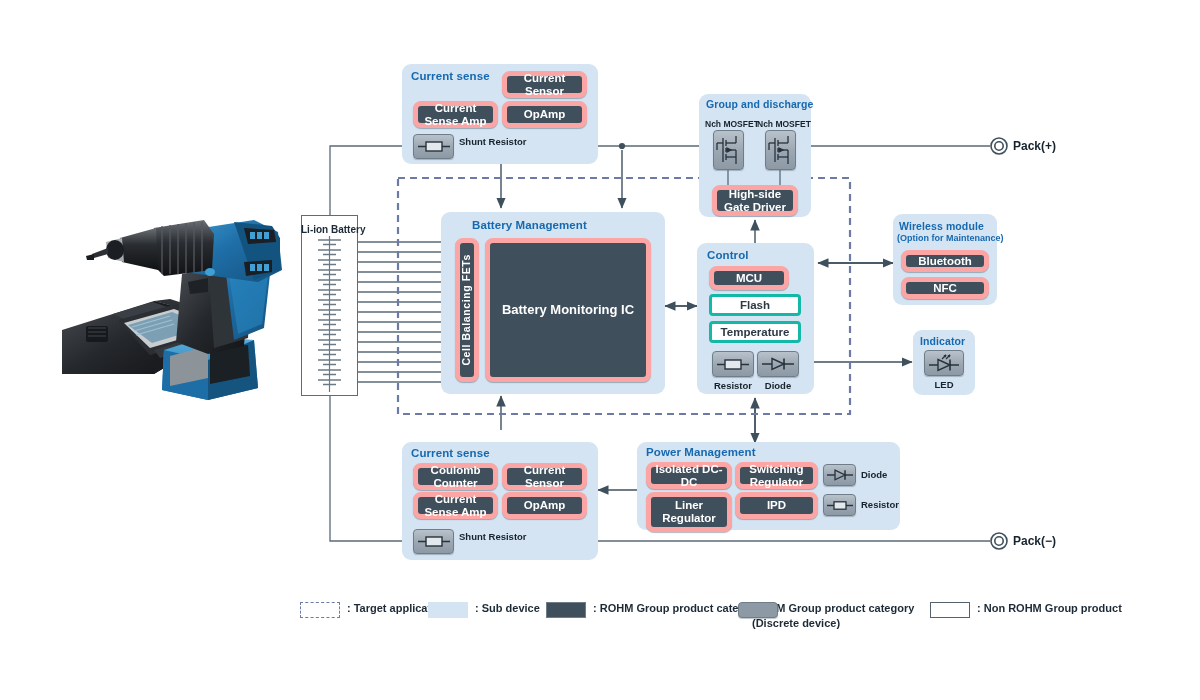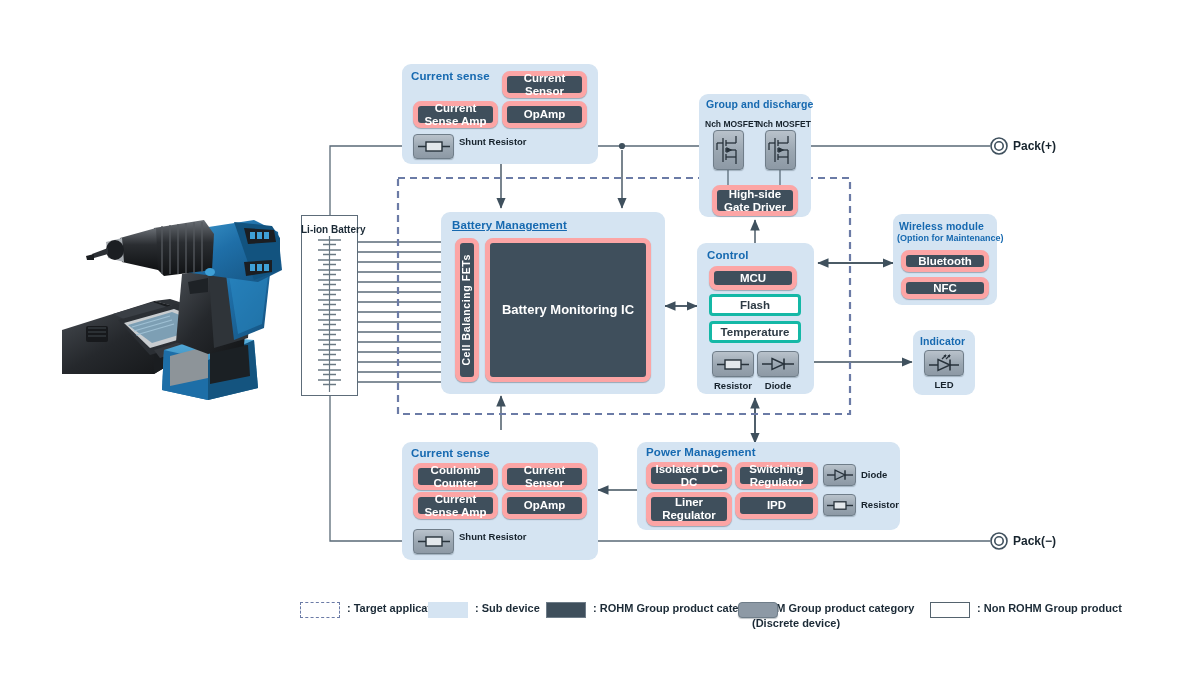--- a/index.html
+++ b/index.html
@@ -394,29 +394,29 @@
     <g stroke="#5a6a77" stroke-width="1.3">
       <line x1="29" y1="2" x2="29" y2="24"></line>
       <line x1="81" y1="2" x2="81" y2="24"></line>
     </g>
   </svg>
   <div class="prod" style="left:712px;top:185px;width:86px;height:31px;">
     <span>High-side Gate Driver</span>
   </div>
 
   <div class="subsys" style="left:441px;top:212px;width:224px;height:182px;"></div>
-  <div class="subsys-title" style="left:452px;top:219px;text-decoration:underline;">Battery Management</div>
+  <div class="subsys-title" style="left:472px;top:219px;">Battery Management</div>
   <div class="prod small" style="left:455px;top:238px;width:24px;height:144px;">
     <span class="vert">Cell Balancing FETs</span>
   </div>
   <div class="prod" style="left:485px;top:238px;width:166px;height:144px;font-size:13px;">Battery Monitoring IC</div>
 
   <div class="subsys" style="left:697px;top:243px;width:117px;height:151px;"></div>
   <div class="subsys-title" style="left:707px;top:249px;">Control</div>
-  <div class="prod" style="left:709px;top:266px;width:88px;height:24px;">MCU</div>
+  <div class="prod" style="left:709px;top:266px;width:80px;height:24px;">MCU</div>
   <div class="nonrohm" style="left:709px;top:294px;width:92px;height:22px;">Flash</div>
   <div class="nonrohm" style="left:709px;top:321px;width:92px;height:22px;">Temperature</div>
   <div class="disc" style="left:712px;top:351px;width:42px;height:26px;">
     <svg width="34" height="15" viewBox="0 0 34 15">
       <line x1="1" y1="7.5" x2="9" y2="7.5" stroke="#27323b" stroke-width="1.5"></line>
       <line x1="25" y1="7.5" x2="33" y2="7.5" stroke="#27323b" stroke-width="1.5"></line>
       <rect x="9" y="3" width="16" height="9" fill="#e3e8ec" stroke="#27323b" stroke-width="1.4"></rect>
     </svg>
   </div>
   <div class="disc" style="left:757px;top:351px;width:42px;height:26px;">
@@ -466,21 +466,21 @@
       <line x1="25" y1="7.5" x2="33" y2="7.5" stroke="#27323b" stroke-width="1.5"></line>
       <rect x="9" y="3" width="16" height="9" fill="#e3e8ec" stroke="#27323b" stroke-width="1.4"></rect>
     </svg>
   </div>
   <div class="disc-label" style="left:459px;top:531px;">Shunt Resistor</div>
 
   <div class="subsys" style="left:637px;top:442px;width:263px;height:88px;"></div>
   <div class="subsys-title" style="left:646px;top:446px;">Power Management</div>
   <div class="prod" style="left:646px;top:462px;width:86px;height:27px;">Isolated DC-DC</div>
   <div class="prod" style="left:735px;top:462px;width:83px;height:27px;">Switching Regulator</div>
-  <div class="prod" style="left:646px;top:492px;width:86px;height:34px;">Liner Regulator</div>
+  <div class="prod" style="left:646px;top:492px;width:86px;height:40px;">Liner Regulator</div>
   <div class="prod" style="left:735px;top:492px;width:83px;height:27px;">IPD</div>
   <div class="disc" style="left:823px;top:464px;width:33px;height:22px;">
     <svg width="28" height="14" viewBox="0 0 28 14">
       <line x1="1" y1="7" x2="9" y2="7" stroke="#27323b" stroke-width="1.4"></line>
       <line x1="19" y1="7" x2="27" y2="7" stroke="#27323b" stroke-width="1.4"></line>
       <path d="M9,2.2 L19,7 L9,11.8 z" fill="none" stroke="#27323b" stroke-width="1.3"></path>
       <line x1="19" y1="2.2" x2="19" y2="11.8" stroke="#27323b" stroke-width="1.5"></line>
     </svg>
   </div>
   <div class="disc" style="left:823px;top:494px;width:33px;height:22px;">

